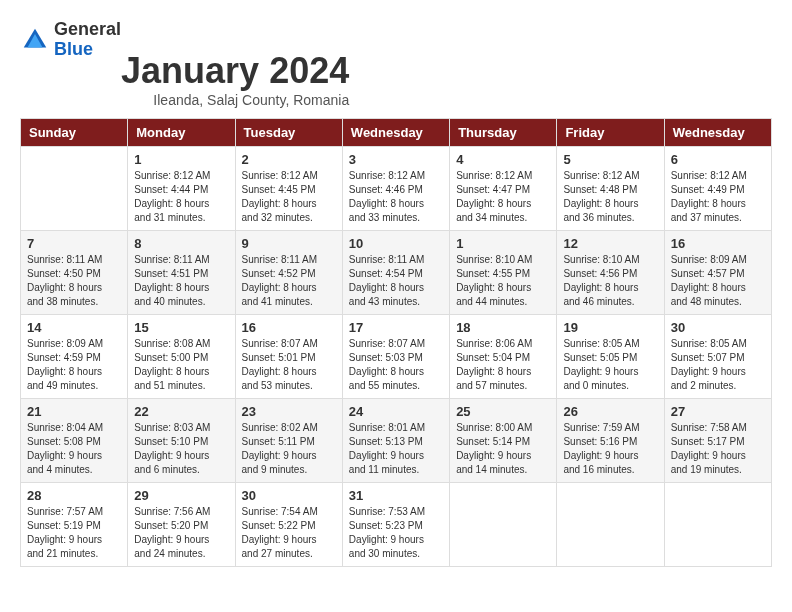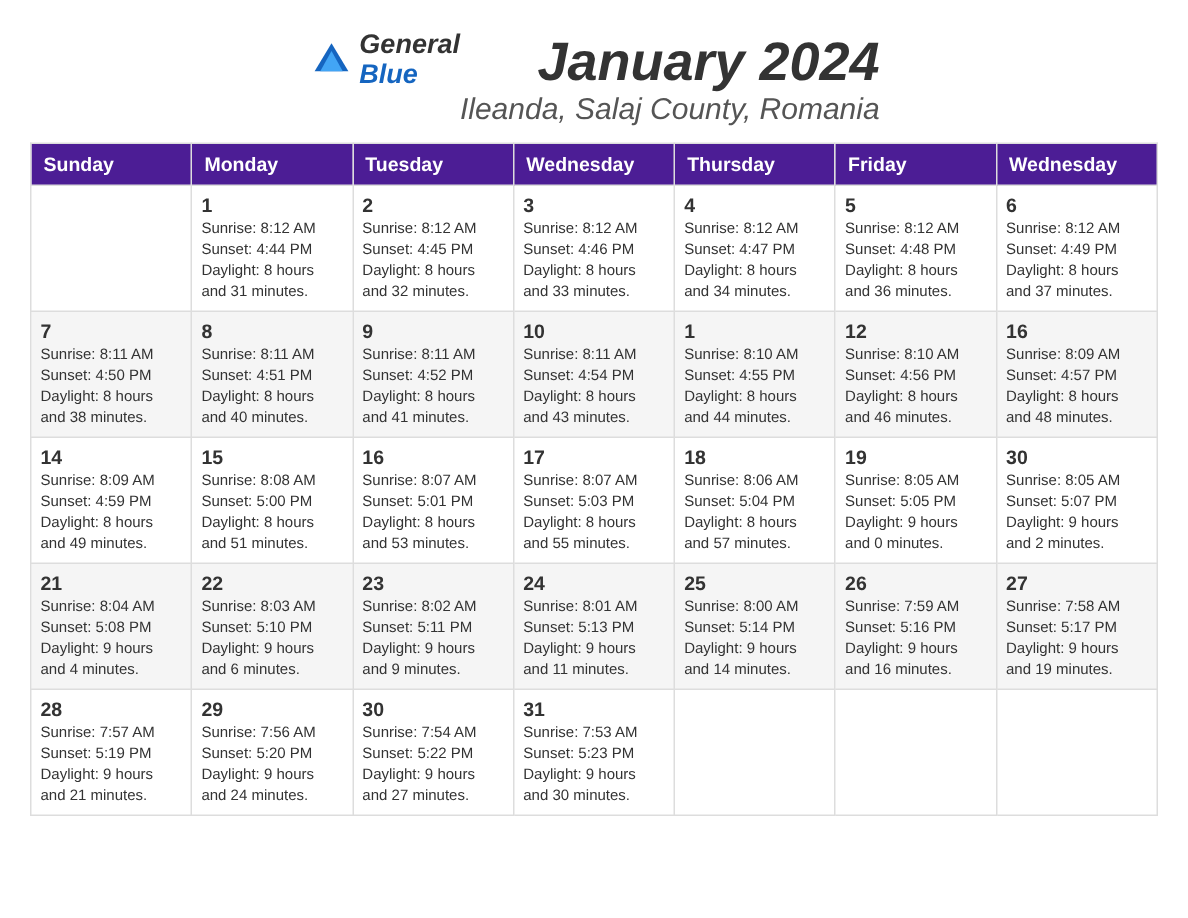--- a/index.html
+++ b/index.html
@@ -5,59 +5,59 @@
     * { margin: 0; padding: 0; box-sizing: border-box; }
     body {
       font-family: Arial, sans-serif;
       background: #fff;
       width: 792px;
       min-height: 612px;
       padding: 20px;
     }
     .header {
       display: flex;
-      justify-content: center;
+      justify-content: flex-start;
       align-items: flex-start;
       margin-bottom: 10px;
-      font-style: italic;
     }
     .logo {
       display: flex;
       align-items: center;
       gap: 4px;
     }
     .logo-text {
       font-size: 18px;
       font-weight: bold;
       line-height: 1.1;
     }
     .logo-general { color: #333; }
     .logo-blue { color: #1565c0; }
     .logo-icon {
       width: 30px;
       height: 30px;
     }
     .title-area {
       text-align: right;
+      margin-top: 30px;
     }
     .month-title {
       font-size: 36px;
       font-weight: bold;
       color: #333;
     }
     .location {
-      font-size: 20px;
+      font-size: 14px;
       color: #555;
     }
     .calendar {
       width: 100%;
       border-collapse: collapse;
     }
     .calendar th {
-      background-color: #4c1d95;
+      background-color: #7f1d1d;
       color: #fff;
       padding: 6px 8px;
       text-align: left;
       font-size: 13px;
       font-weight: bold;
       border: 1px solid #ddd;
     }
     .calendar td {
       vertical-align: top;
       border: 1px solid #ddd;

